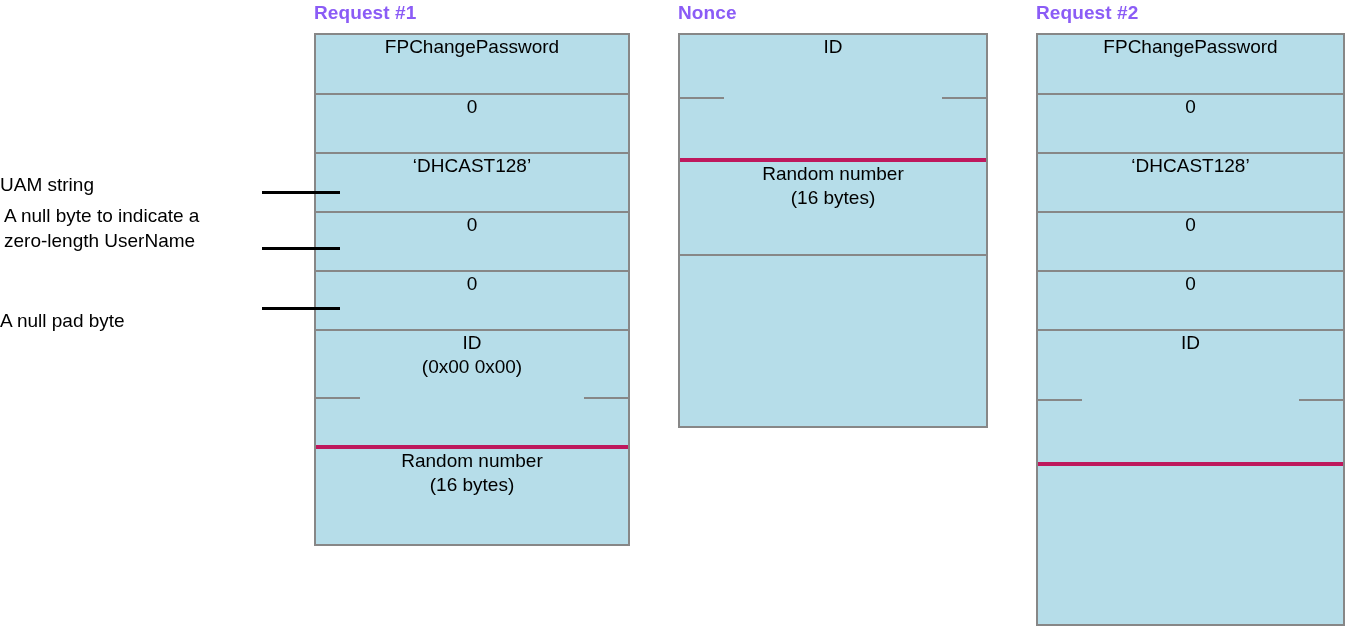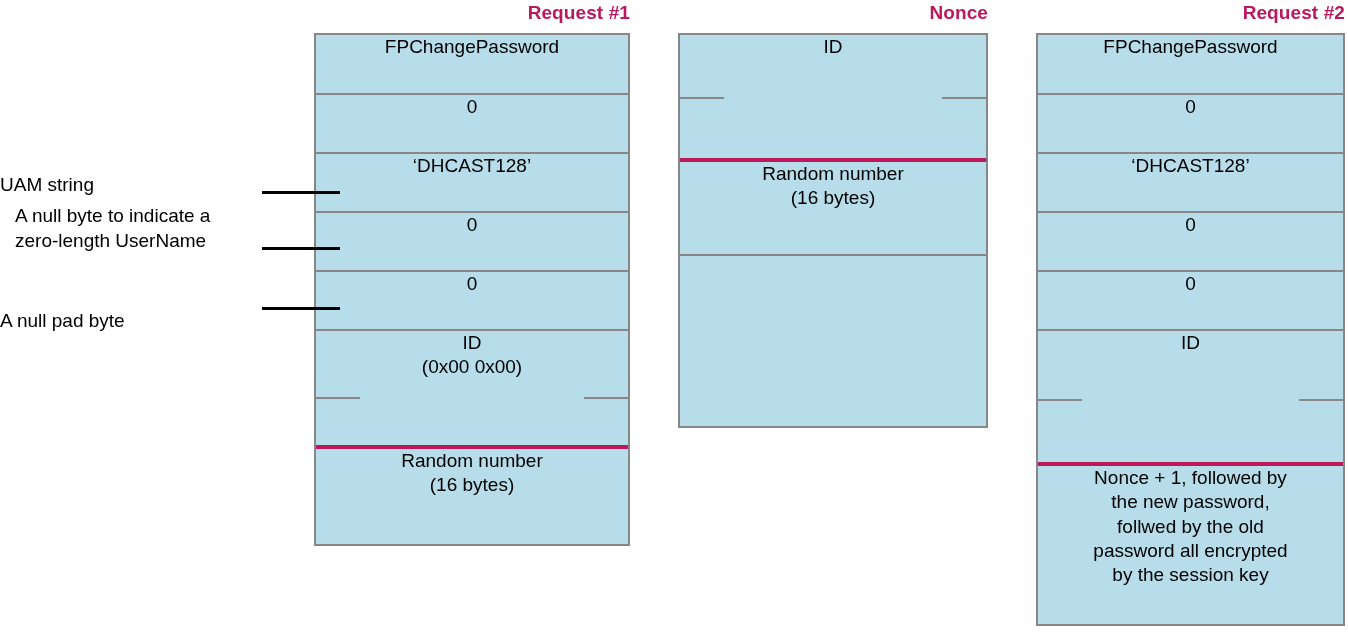--- a/index.html
+++ b/index.html
@@ -15,22 +15,22 @@
     overflow: hidden;
     font-family: "Liberation Sans", sans-serif;
     color: #000000;
   }
 
   
   .col-title {
     position: absolute;
     font-size: 19px;
     font-weight: bold;
-    color: #be185d;
-    text-align: right;
+    color: #8b5cf6;
+    text-align: left;
     letter-spacing: 0.1px;
     white-space: nowrap;
   }
 
   
   .packet {
     position: absolute;
     box-sizing: border-box;
     border: 2px solid #878787;
     background: #b6dde9;
@@ -160,30 +160,23 @@
   <div class="field" style="top:237px; height:59px;">
     <span class="ftext">0</span>
   </div>
 
   <div class="field split" style="top:296px; height:135px;">
     <span class="ftext">ID</span>
     <span class="tick left" style="top:68px;"></span>
     <span class="tick right" style="top:68px;"></span>
   </div>
 
-  <div class="field last" style="top:431px; height:158px;">
-    <span class="ftext">Nonce + 1, followed by
-the new password,
-follwed by the old
-password all encrypted
-by the session key</span>
-  </div>
 </div>
 
 <div class="annot" style="left:0px; top:172px; width:252px;">UAM string</div>
 <div class="leader" style="left:262px; top:191px; width:78px;"></div>
 
-<div class="annot" style="left:15px; top:203px; width:252px;">A null byte to indicate a
+<div class="annot" style="left:4px; top:203px; width:252px;">A null byte to indicate a
 zero-length UserName</div>
 <div class="leader" style="left:262px; top:247px; width:78px;"></div>
 
 <div class="annot" style="left:0px; top:308px; width:252px;">A null pad byte</div>
 <div class="leader" style="left:262px; top:307px; width:78px;"></div>
 
 </body></html>

